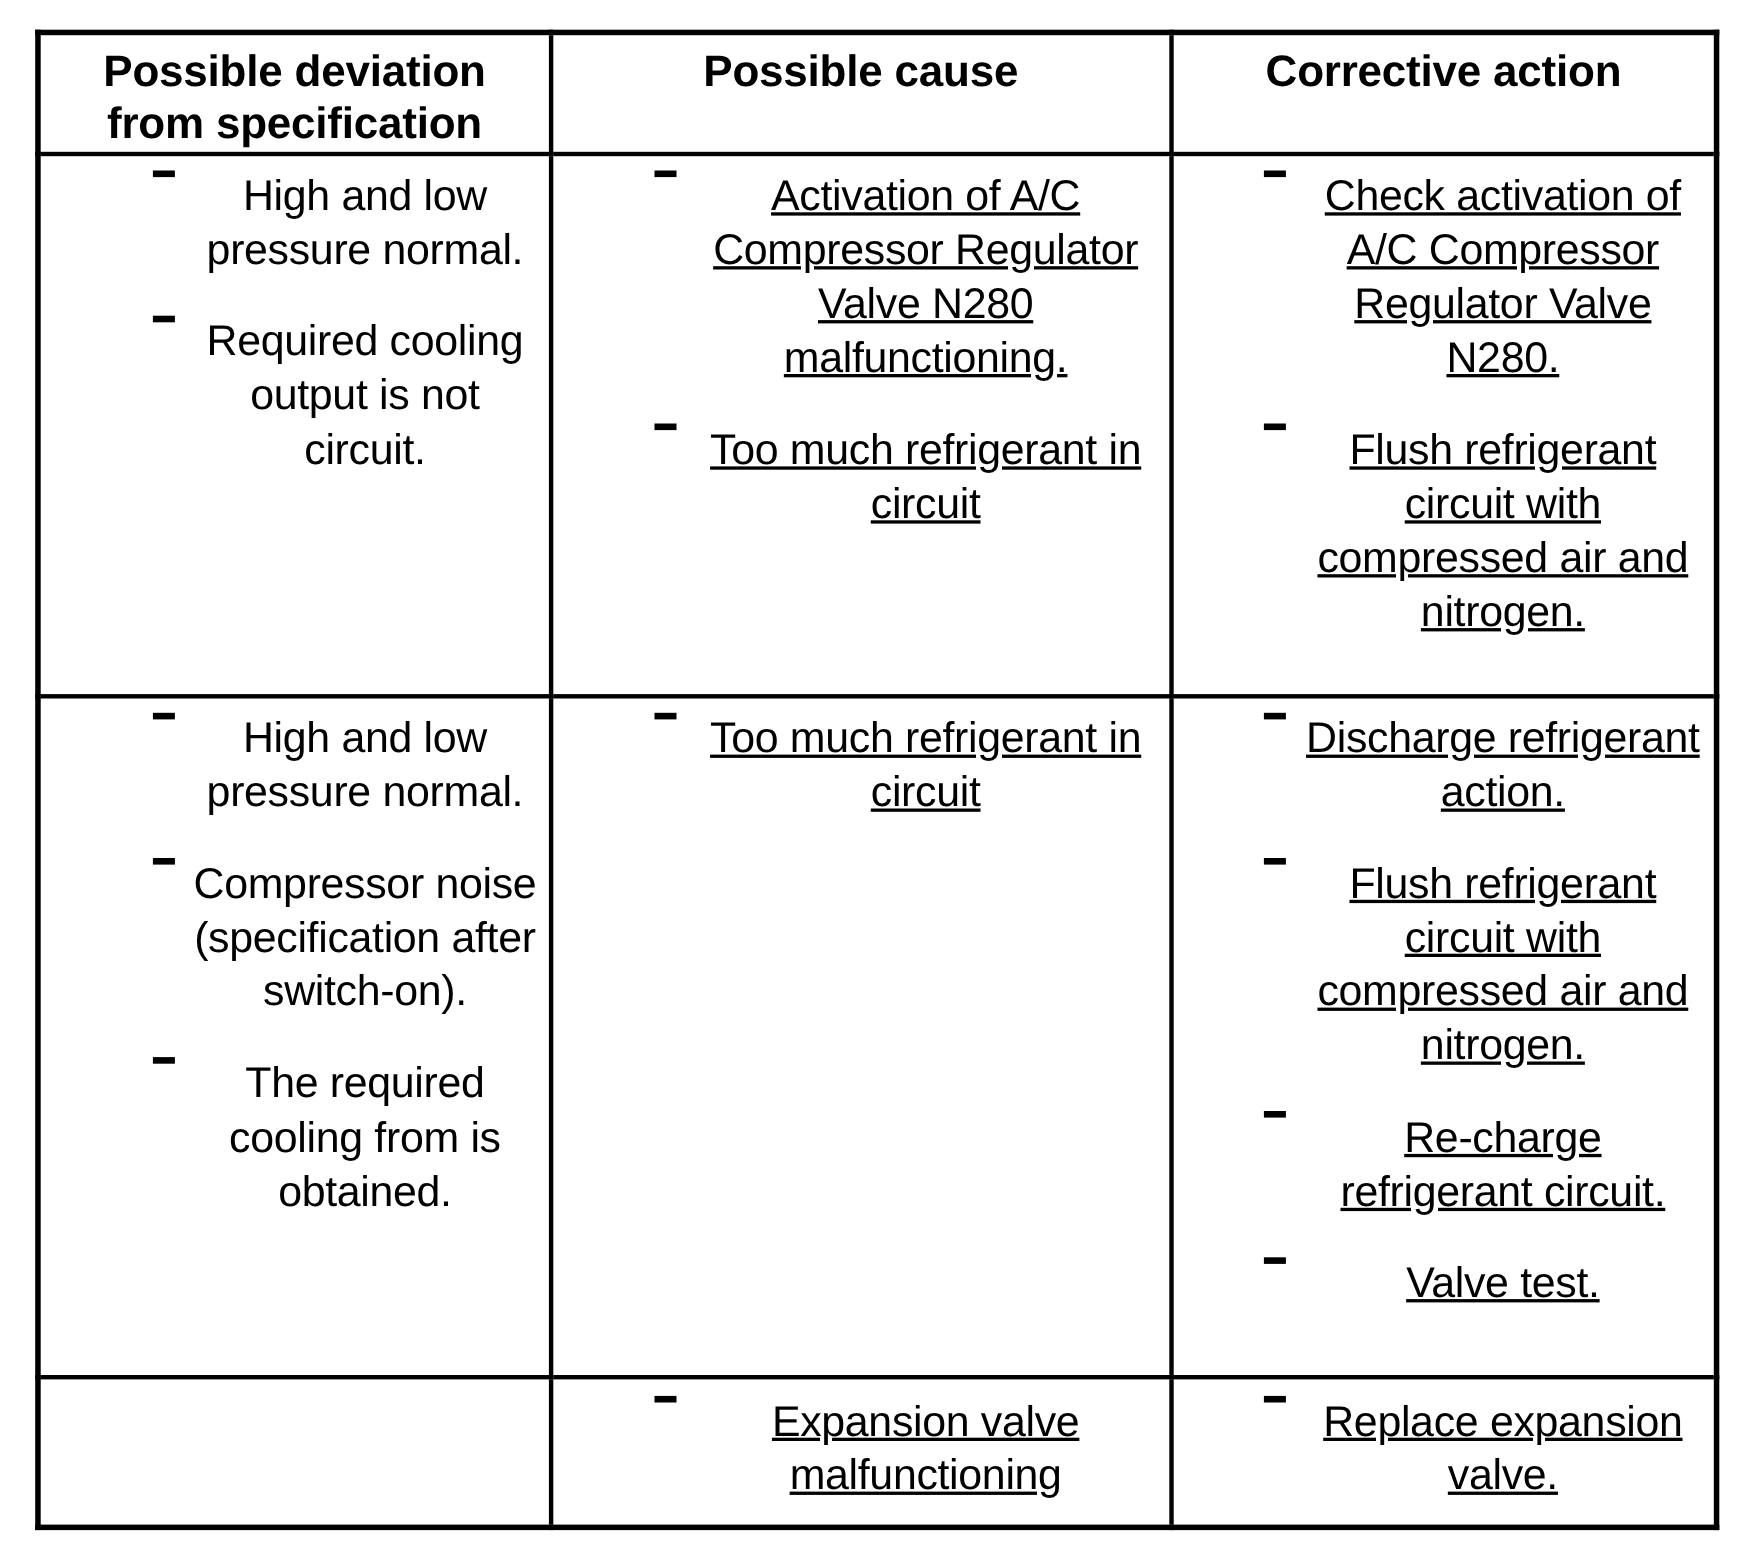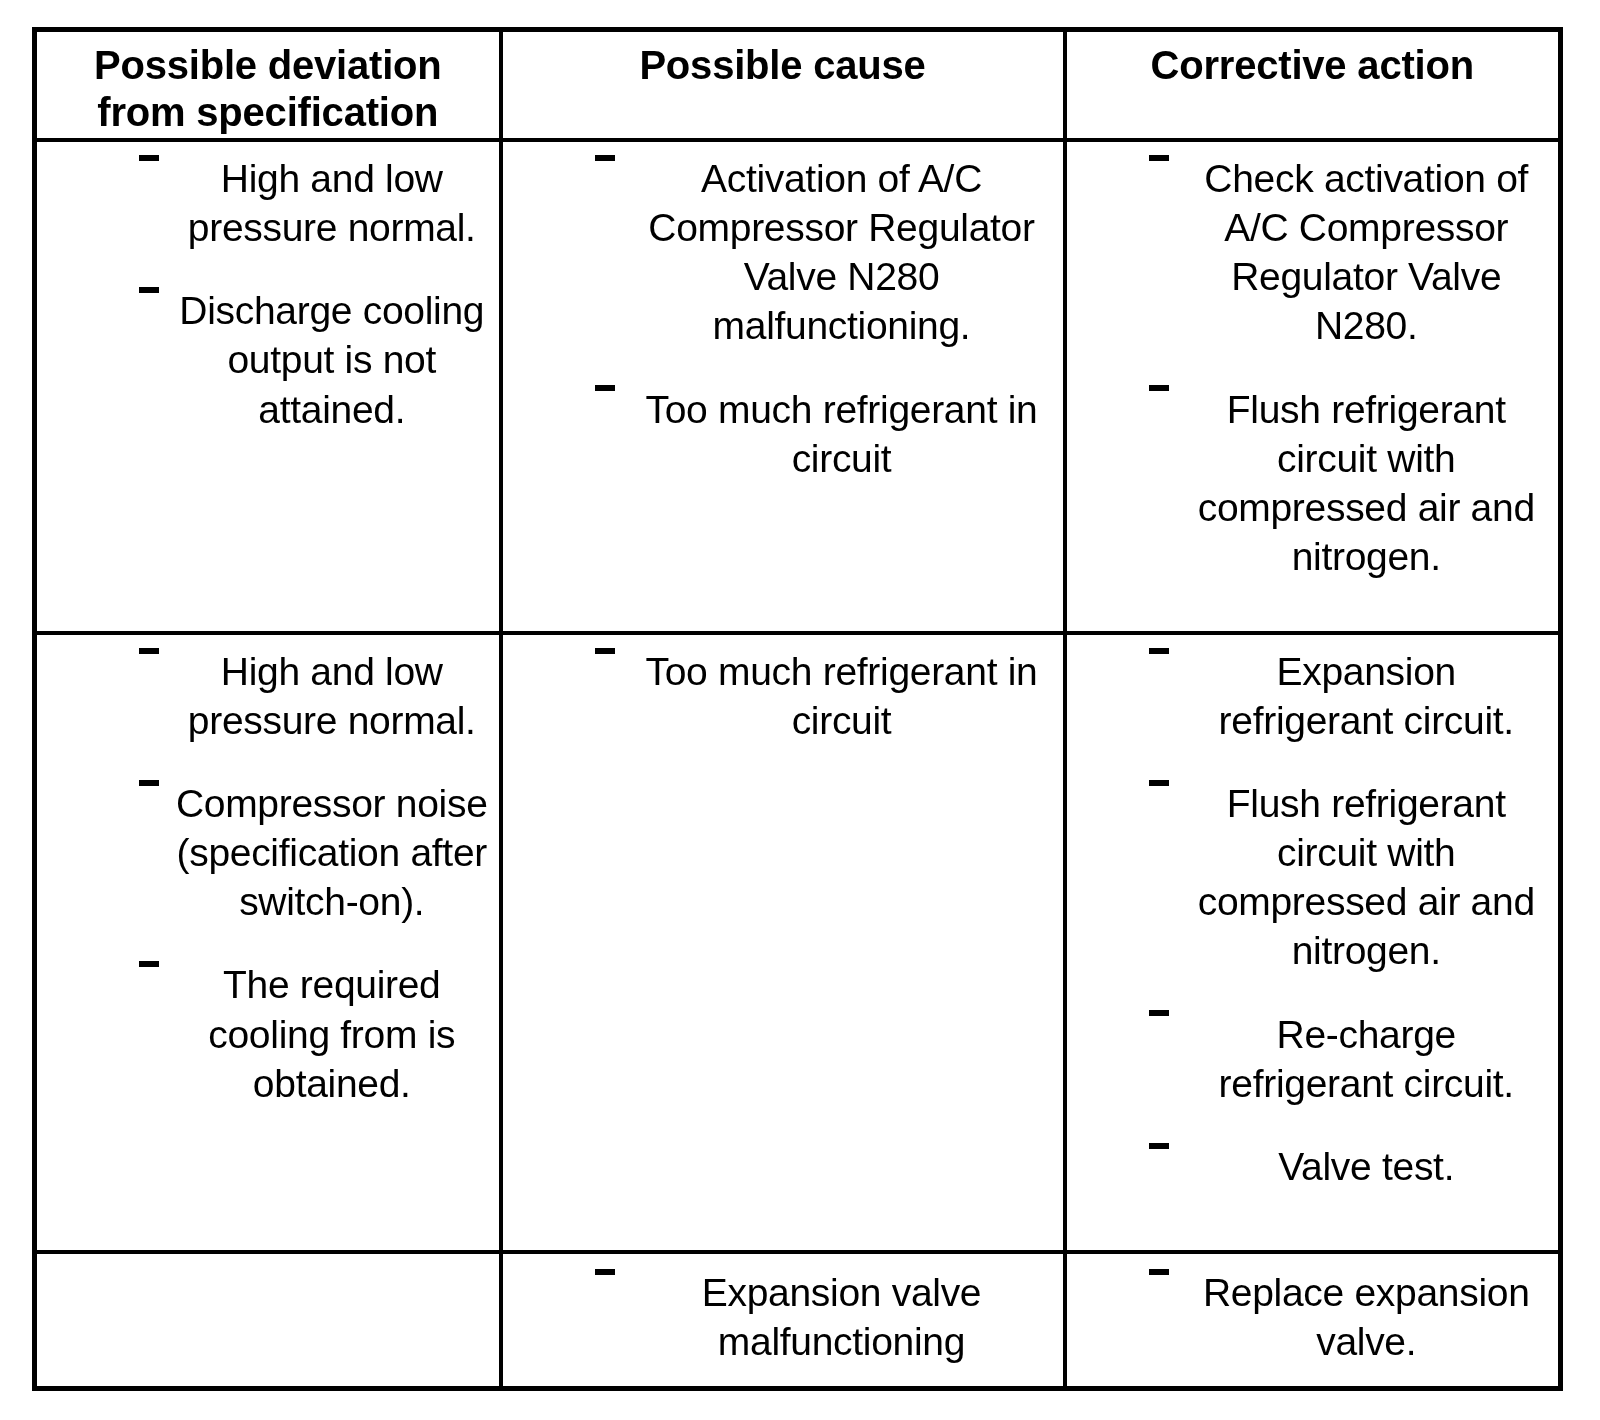--- a/index.html
+++ b/index.html
@@ -97,20 +97,21 @@
   }
 
   
   td.col1 .cell-inner { padding-left: 98px; }
   td.col2 .cell-inner { padding-left: 88px; }
   td.col3 .cell-inner { padding-left: 78px; }
 
   td.col2 ul.bullets li,
   td.col3 ul.bullets li {
     font-size: 39px;
+    text-decoration: underline;
   }
 
   
   tr.row-last td .cell-inner { padding-top: 14px; padding-bottom: 10px; }
   tr.row-last ul.bullets li { margin-bottom: 0; }
 
   .empty-cell { height: 100%; }
 </style>
 </head>
 <body>
@@ -147,21 +148,21 @@
       <tr class="row-1">
         <td class="col1">
           <div class="cell-inner">
             <ul class="bullets">
               <li>
                   <span class="dash"></span>
                   <span class="btxt">High and low pressure normal.</span>
                 </li>
               <li>
                   <span class="dash"></span>
-                  <span class="btxt">Discharge cooling output is not attained.</span>
+                  <span class="btxt">Required cooling output is not circuit.</span>
                 </li>
             </ul>
           </div>
         </td>
         <td class="col2">
           <div class="cell-inner">
             <ul class="bullets">
               <li>
                   <span class="dash"></span>
                   <span class="btxt">Activation of A/C Compressor Regulator Valve N280 malfunctioning.</span>
@@ -216,21 +217,21 @@
                   <span class="btxt">Too much refrigerant in circuit</span>
                 </li>
             </ul>
           </div>
         </td>
         <td class="col3">
           <div class="cell-inner">
             <ul class="bullets">
               <li>
                   <span class="dash"></span>
-                  <span class="btxt">Expansion refrigerant circuit.</span>
+                  <span class="btxt">Discharge refrigerant action.</span>
                 </li>
               <li>
                   <span class="dash"></span>
                   <span class="btxt">Flush refrigerant circuit with compressed air and nitrogen.</span>
                 </li>
               <li>
                   <span class="dash"></span>
                   <span class="btxt">Re-charge refrigerant circuit.</span>
                 </li>
               <li>

